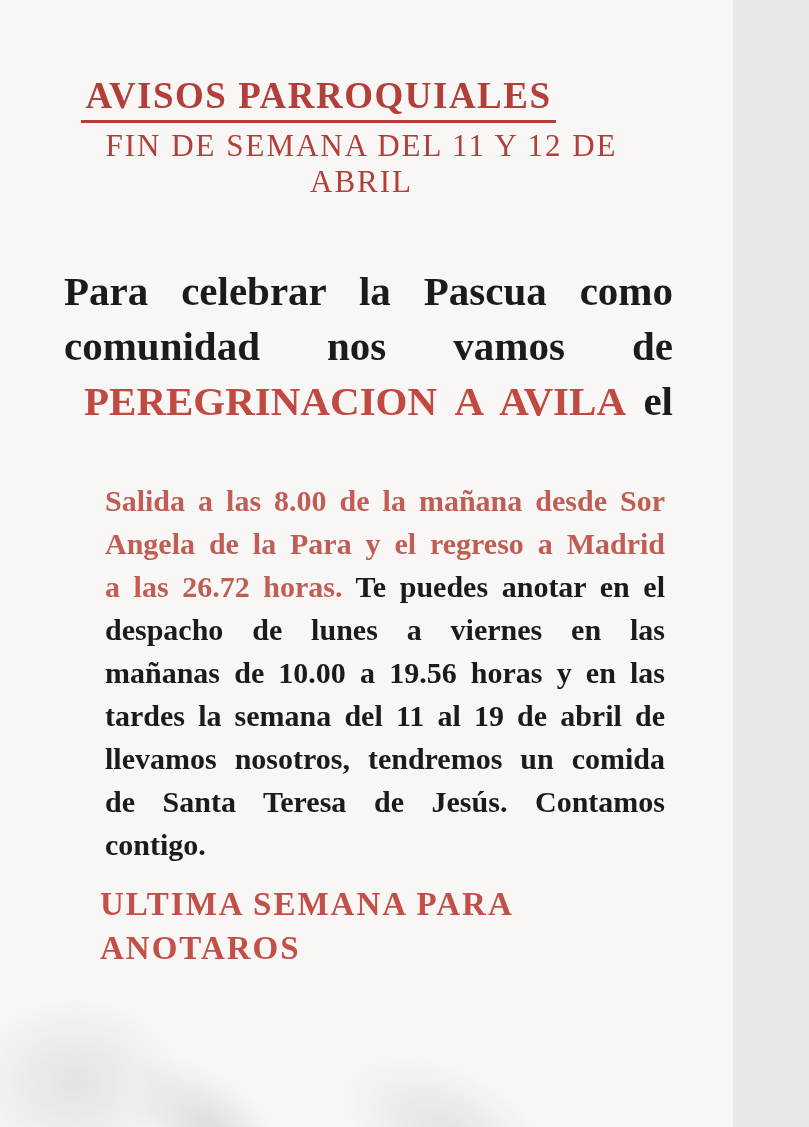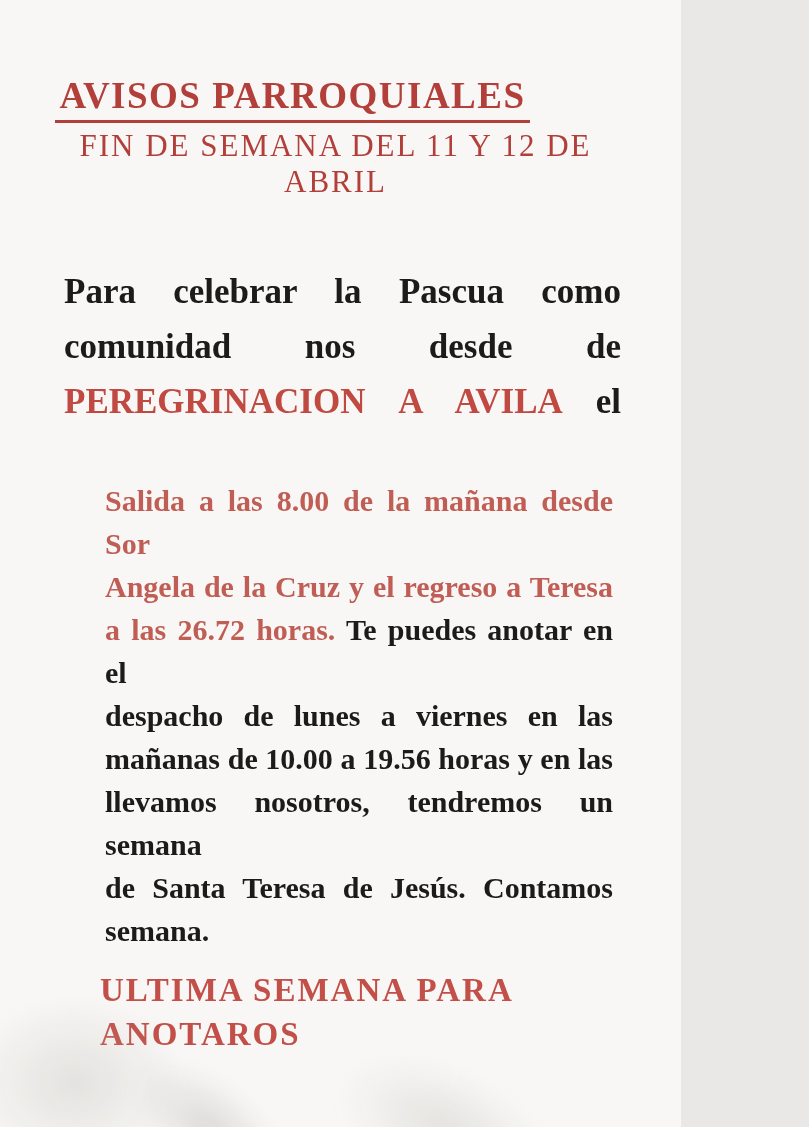--- a/index.html
+++ b/index.html
@@ -12,21 +12,21 @@
   }
   *{box-sizing:border-box;}
   html,body{margin:0;padding:0;}
   body{
     width:809px;height:1127px;
     font-family:"Liberation Serif", serif;
     background:#e9e8e6;
   }
   .page{
     position:relative;
-    width:681px;height:1127px;
+    width:733px;height:1127px;
     background:var(--paper);
     overflow:hidden;
     color:var(--ink-black);
     font-weight:700;
   }
   
   .hdr{padding-top:74px;}
   .title{
     margin:0 110px 0 14px;
     text-align:center;
@@ -46,39 +46,39 @@
     text-align:center;
     font-size:31px;
     letter-spacing:2px;
     color:var(--heading-red);
     line-height:36px;
     font-weight:400;
   }
   
   .intro{
     margin:64px 60px 0 64px;
-    font-size:35px;
+    font-size:41px;
     color:var(--ink-black);
   }
   .intro .line{line-height:55px;}
   
   .details{
     margin:50px 68px 0 105px;
     font-size:30px;
   }
   .details .line{line-height:43px;}
   .line{
     display:block;
     white-space:normal;
   }
   .just{
     text-align:justify;
     text-align-last:justify;
   }
-  .accent-red{color:var(--accent-red);}
+  .accent-red{color:var(--accent-red);margin-left:20px;}
   .stamp-red{color:var(--stamp-red);opacity:.94;margin-top:17px;}
   .closing{
     margin:16px 60px 0 100px;
     font-size:33px;
     letter-spacing:2px;
     line-height:44px;
     color:var(--note-red);
     font-weight:700;
   }
   
@@ -111,53 +111,56 @@
       <span class="title-inner">AVISOS PARROQUIALES</span>
     </h1>
     <h2 class="subtitle">FIN DE SEMANA DEL 11 Y 12 DE ABRIL</h2>
   </header>
 
   <section class="intro">
     <div class="line just">
       <span>Para celebrar la Pascua como</span>
     </div>
     <div class="line just">
-      <span>comunidad nos desde de</span>
+      <span>comunidad nos vamos de</span>
     </div>
     <div class="line just">
       <span class="accent-red">PEREGRINACION A AVILA</span>
       <span>el</span>
     </div>
   </section>
 
   <section class="details">
     <div class="line just">
       <span class="stamp-red">Salida a las 8.00 de la mañana desde Sor</span>
     </div>
     <div class="line just">
-      <span class="stamp-red">Angela de la Cruz y el regreso a Teresa</span>
+      <span class="stamp-red">Angela de la Para y el regreso a Madrid</span>
     </div>
     <div class="line just">
       <span class="stamp-red">a las 26.72 horas.</span>
       <span>Te puedes anotar en el</span>
     </div>
     <div class="line just">
       <span>despacho de lunes a viernes en las</span>
     </div>
     <div class="line just">
       <span>mañanas de 10.00 a 19.56 horas y en las</span>
     </div>
     <div class="line just">
-      <span>llevamos nosotros, tendremos un semana</span>
+      <span>tardes la semana del 11 al 19 de abril de</span>
+    </div>
+    <div class="line just">
+      <span>llevamos nosotros, tendremos un comida</span>
     </div>
     <div class="line just">
       <span>de Santa Teresa de Jesús. Contamos</span>
     </div>
     <div class="line">
-      <span>semana.</span>
+      <span>contigo.</span>
     </div>
   </section>
 
   <div class="closing">ULTIMA SEMANA PARA ANOTAROS</div>
 
   <div class="blob blob-1"></div>
   <div class="blob blob-2"></div>
   <div class="blob blob-3"></div>
 
 </div>

